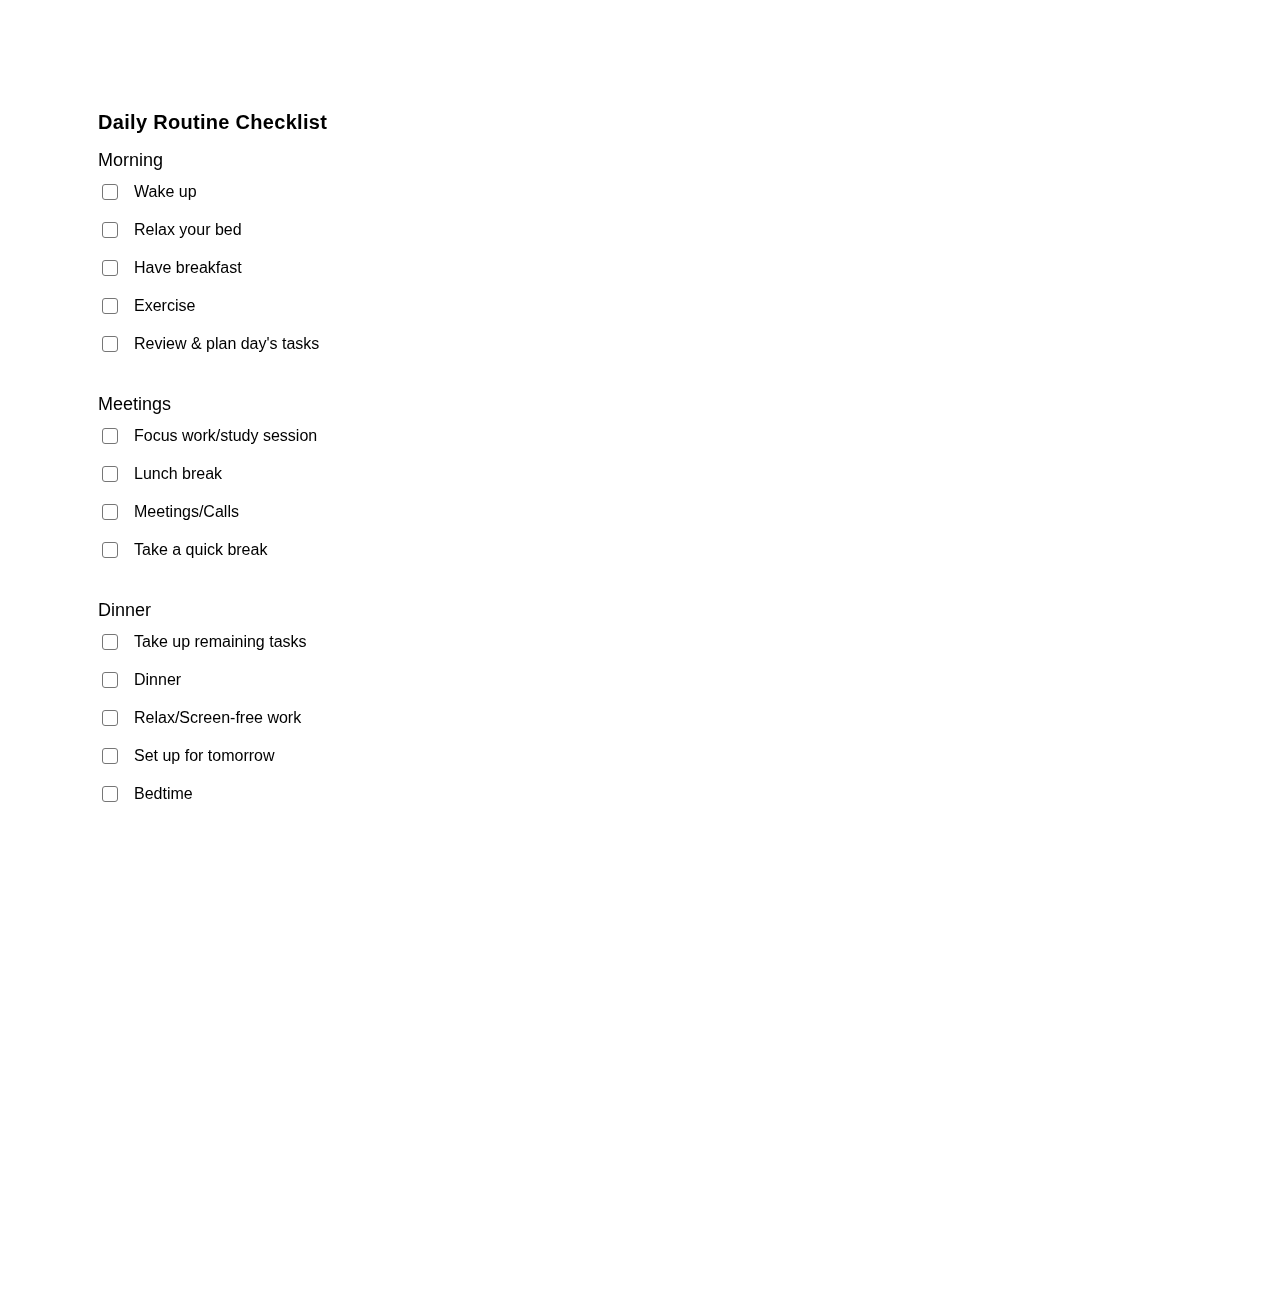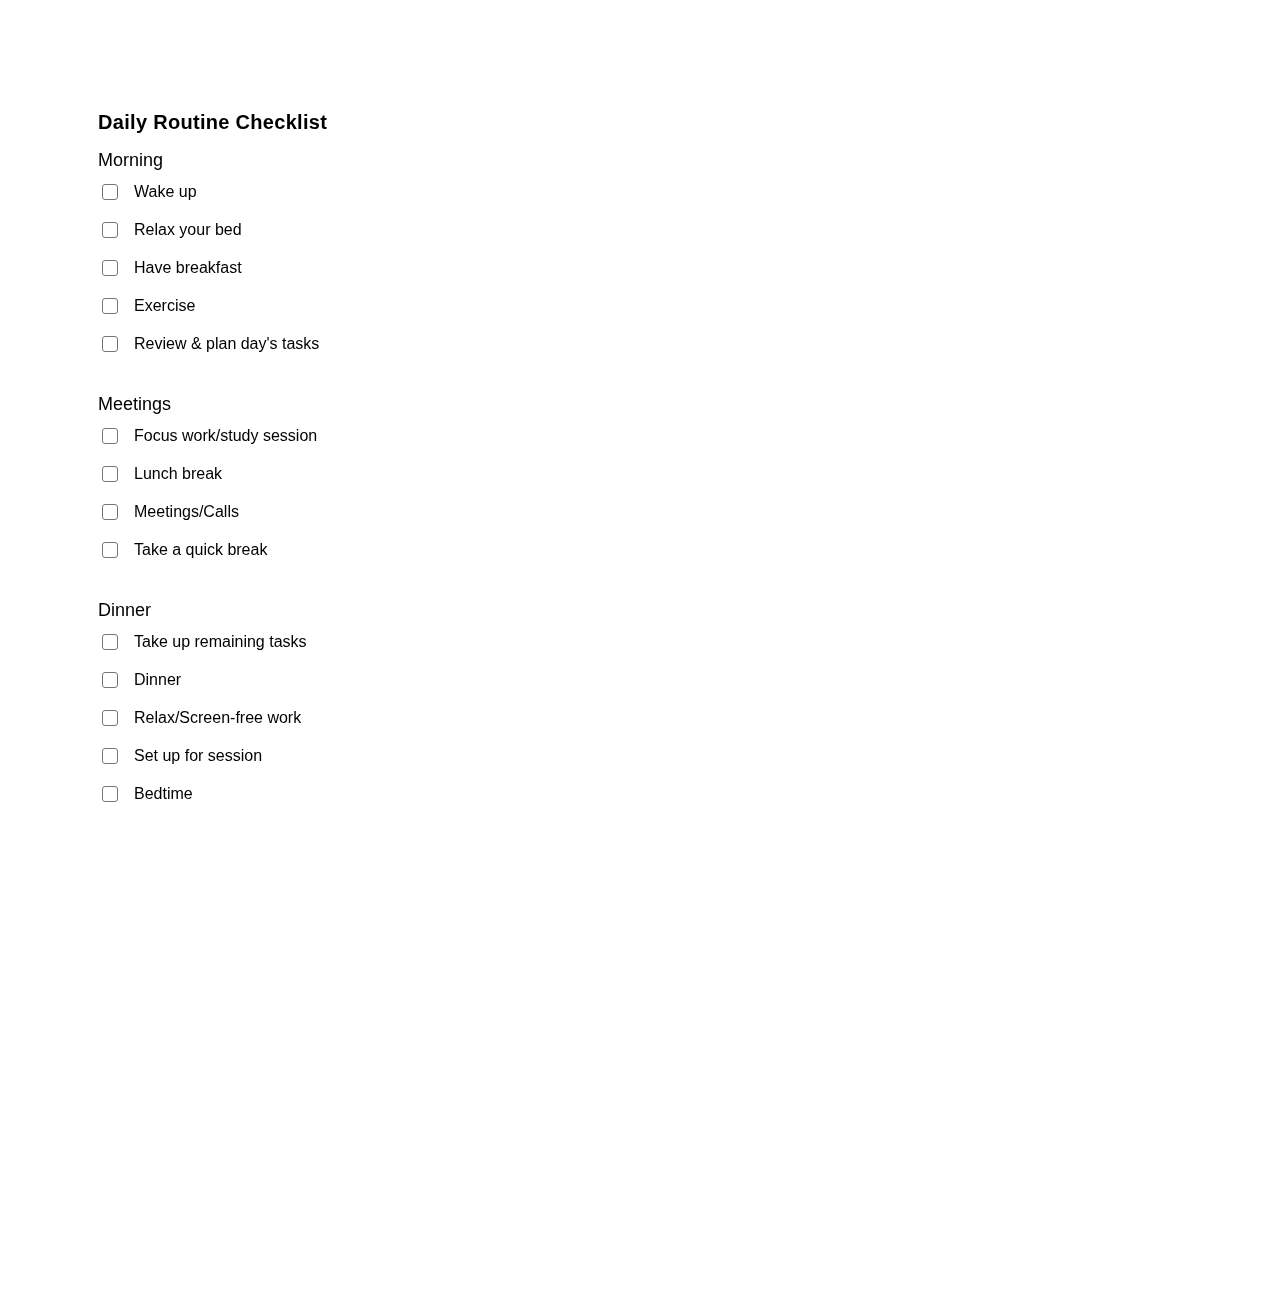--- a/index.html
+++ b/index.html
@@ -135,21 +135,21 @@
       <li class="item">
         <input type="checkbox" class="cb" style="">
         <span class="item-label">Dinner</span>
       </li>
       <li class="item">
         <input type="checkbox" class="cb" style="">
         <span class="item-label">Relax/Screen-free work</span>
       </li>
       <li class="item">
         <input type="checkbox" class="cb" style="">
-        <span class="item-label">Set up for session</span>
+        <span class="item-label">Set up for tomorrow</span>
       </li>
       <li class="item">
         <input type="checkbox" class="cb" style="">
         <span class="item-label">Bedtime</span>
       </li>
     </ul>
   </div>
 </div>
 
 </body></html>

